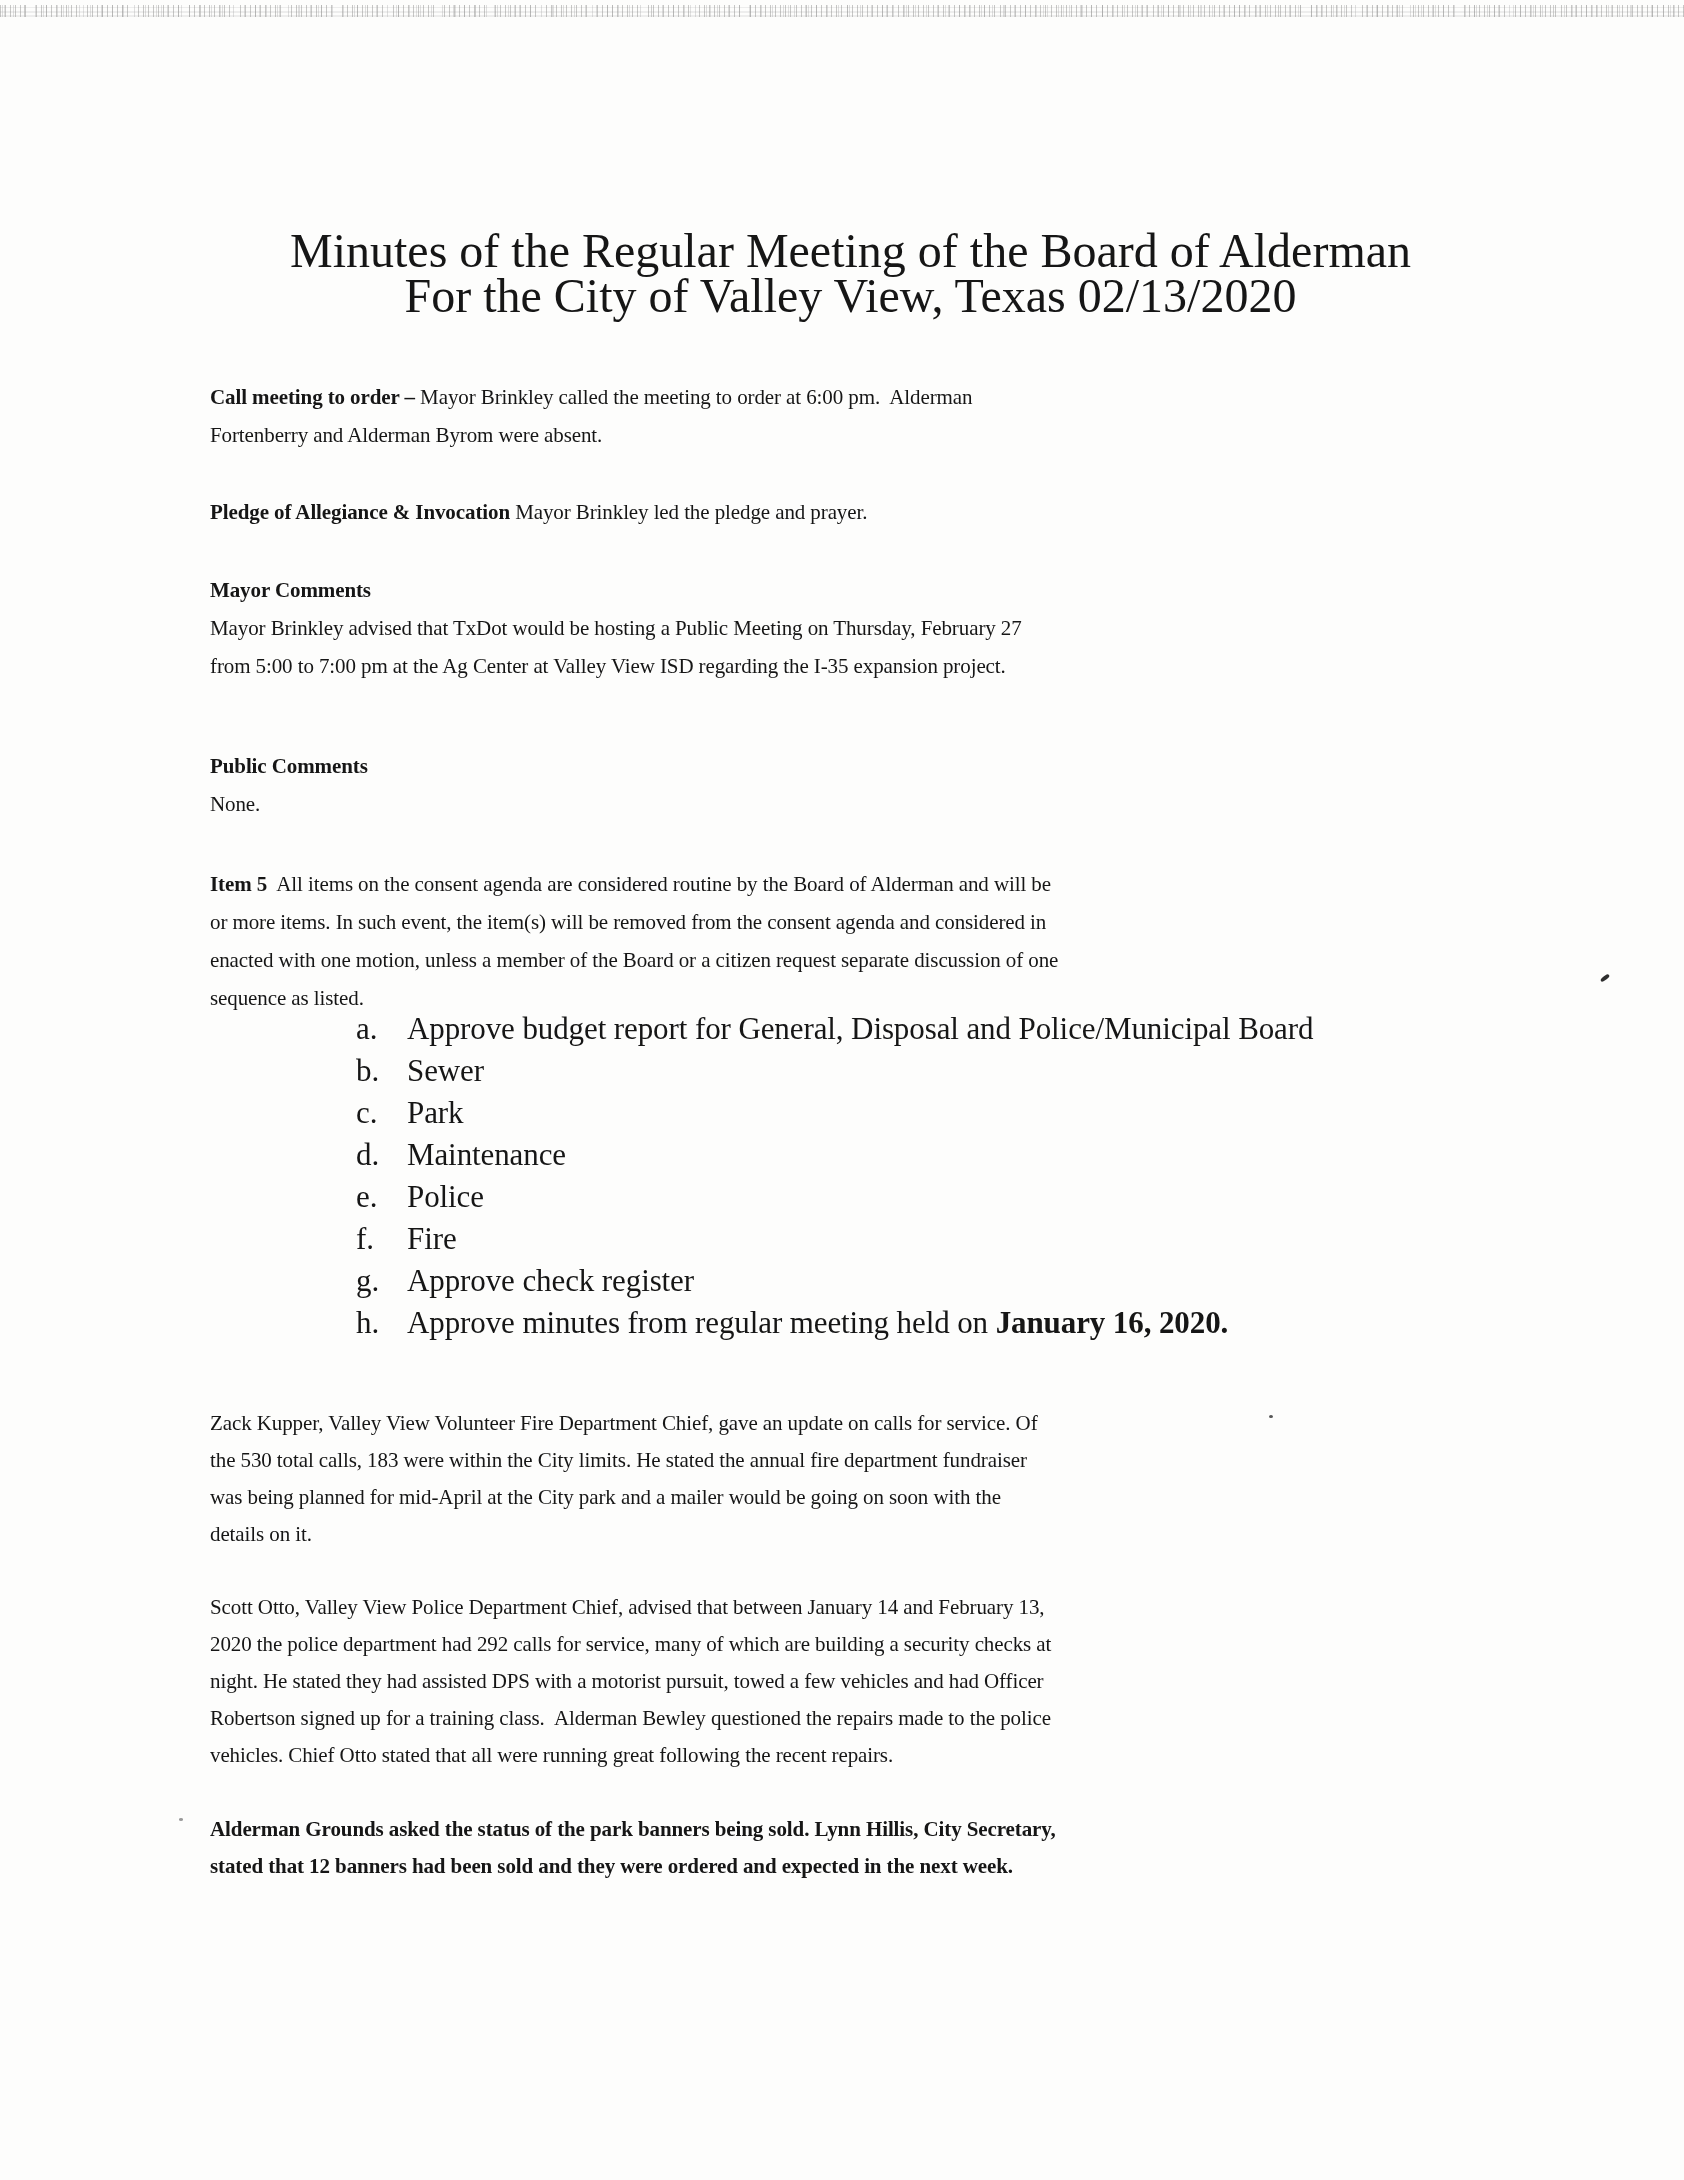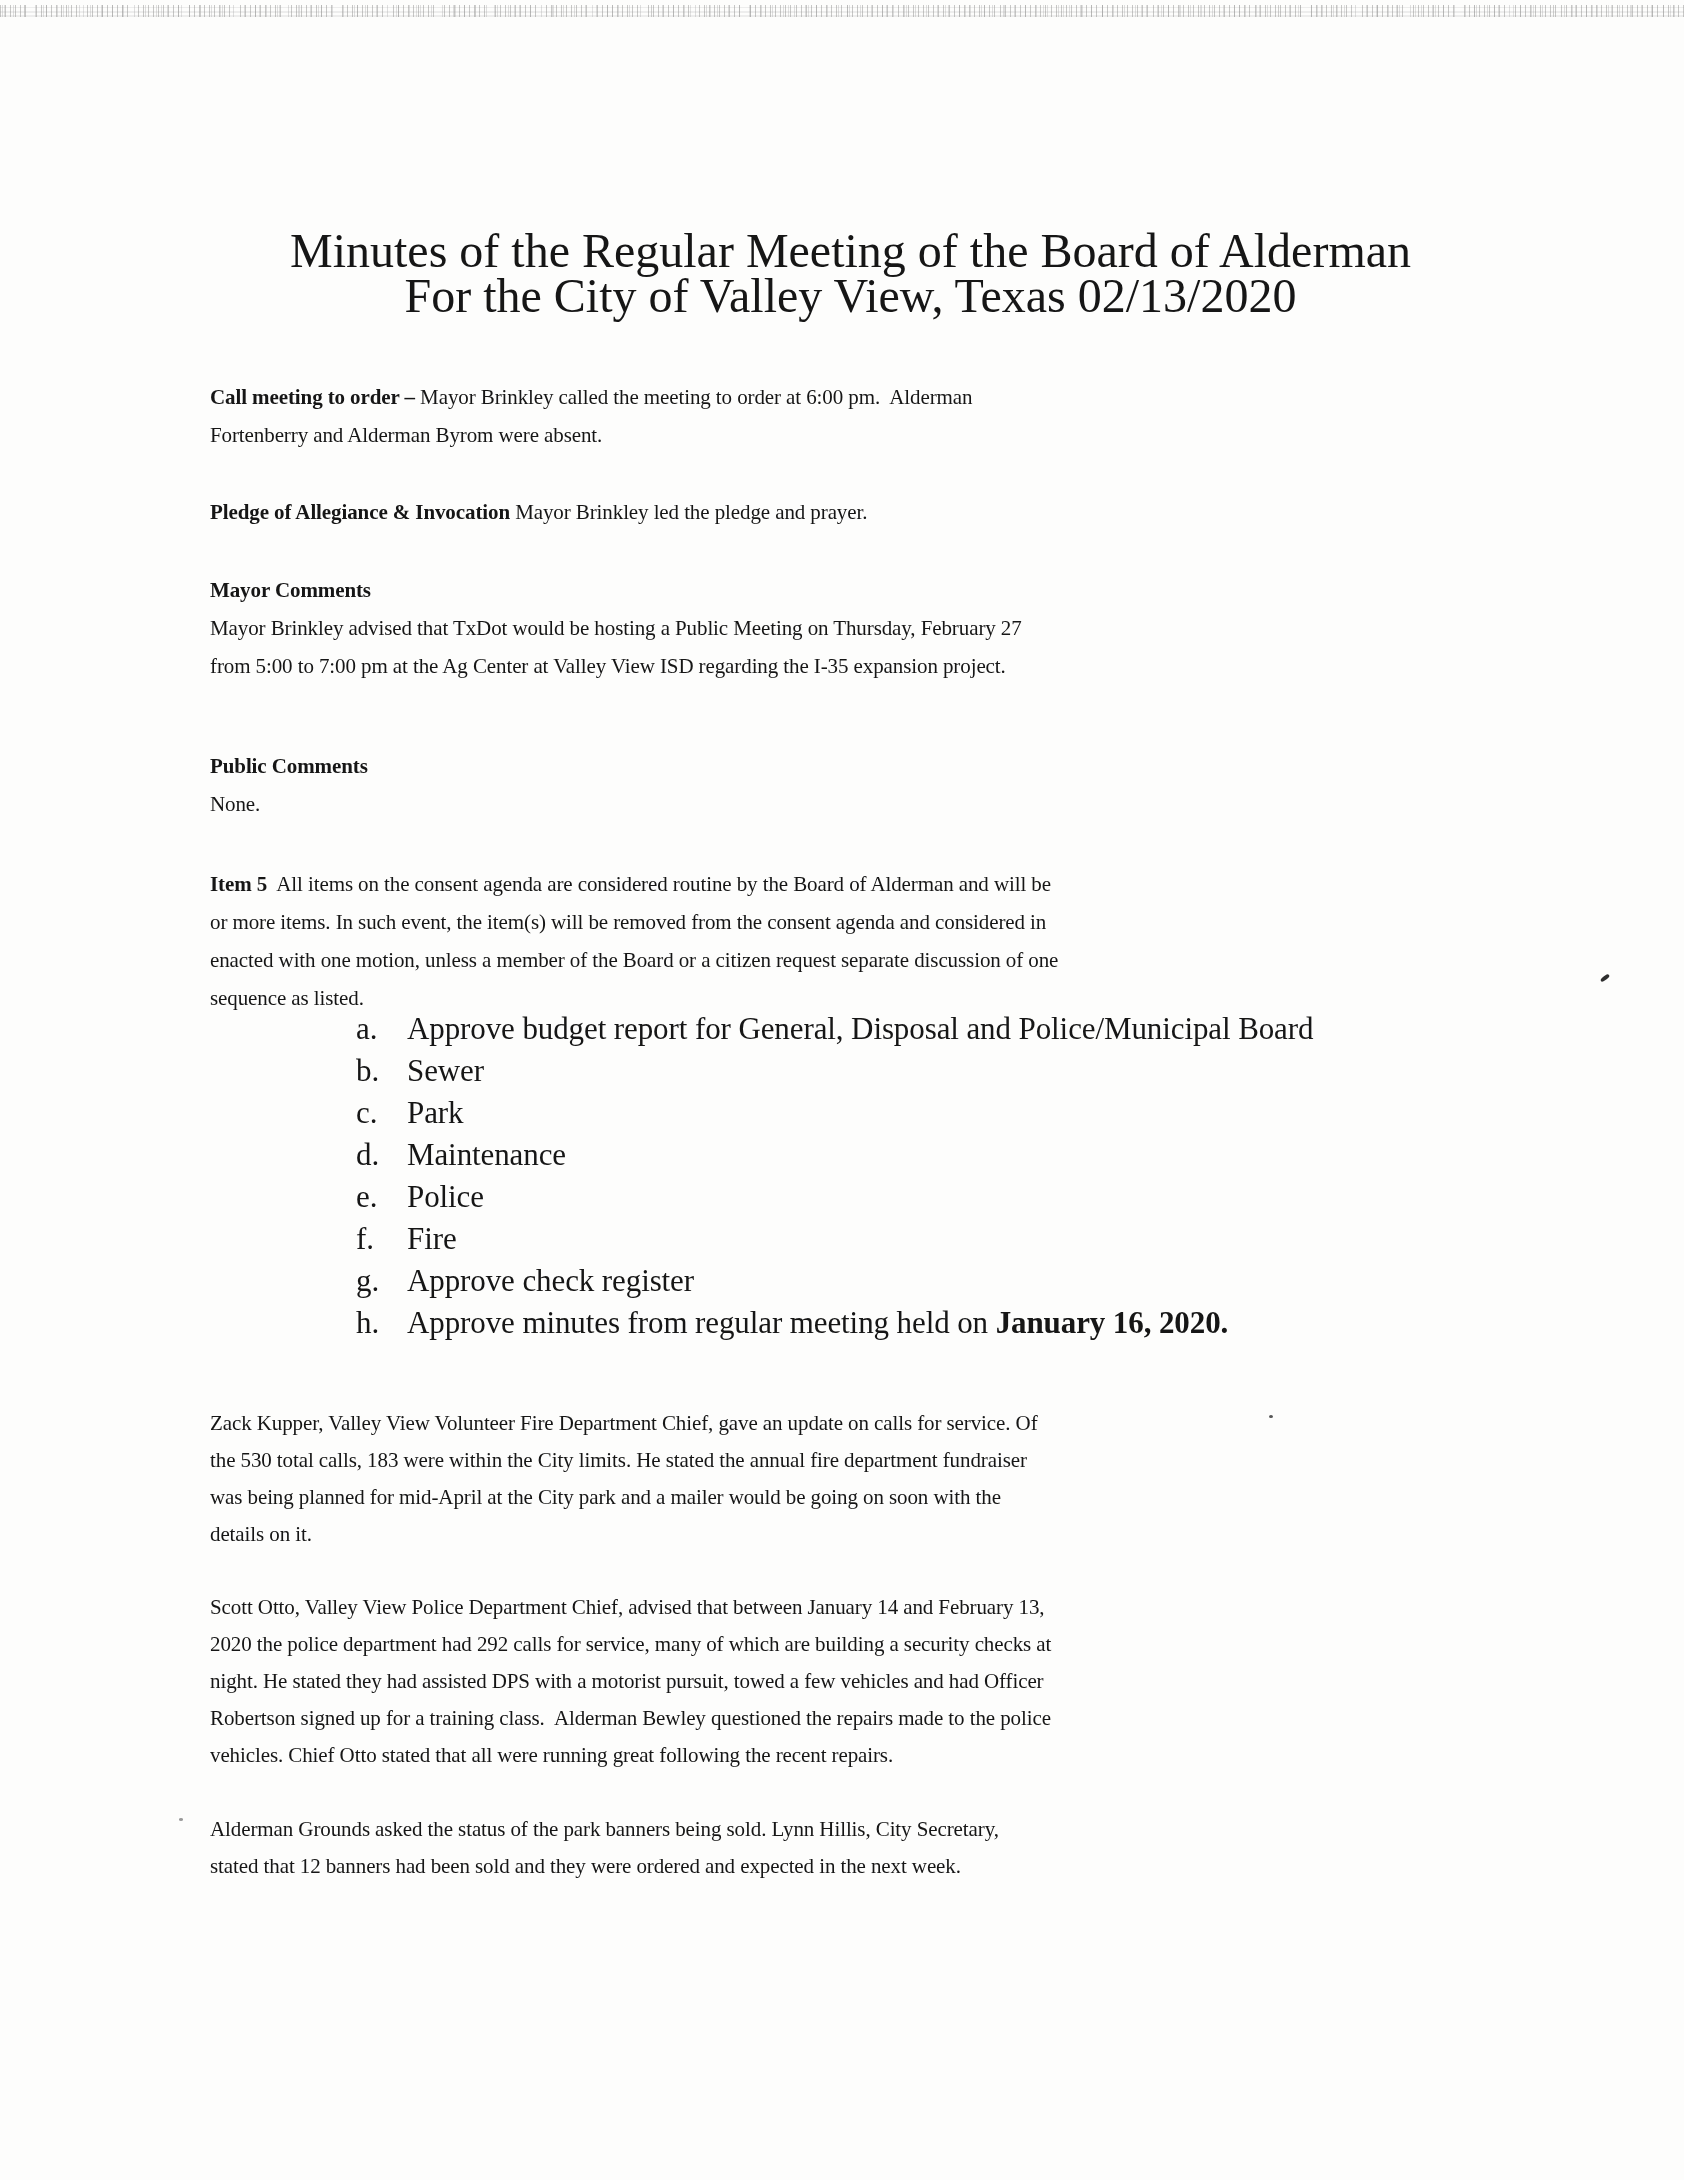--- a/index.html
+++ b/index.html
@@ -120,21 +120,21 @@
   </div>
 
   <div class="block para-tight" style="top:1589px;">
     <div class="line">Scott Otto, Valley View Police Department Chief, advised that between January 14 and February 13,</div>
     <div class="line">2020 the police department had 292 calls for service, many of which are building a security checks at</div>
     <div class="line">night. He stated they had assisted DPS with a motorist pursuit, towed a few vehicles and had Officer</div>
     <div class="line">Robertson signed up for a training class.  Alderman Bewley questioned the repairs made to the police</div>
     <div class="line">vehicles. Chief Otto stated that all were running great following the recent repairs.</div>
   </div>
 
-  <div class="block para-tight" style="top:1811px;">
+  <div class="block para-tight" style="top:1811px;font-weight:bold;">
     <div class="line">Alderman Grounds asked the status of the park banners being sold. Lynn Hillis, City Secretary,</div>
     <div class="line">stated that 12 banners had been sold and they were ordered and expected in the next week.</div>
   </div>
 
   <div class="speck" id="speck-1"></div>
   <div class="speck" id="speck-2"></div>
   <div class="speck" id="speck-3"></div>
 
 </div>
 

